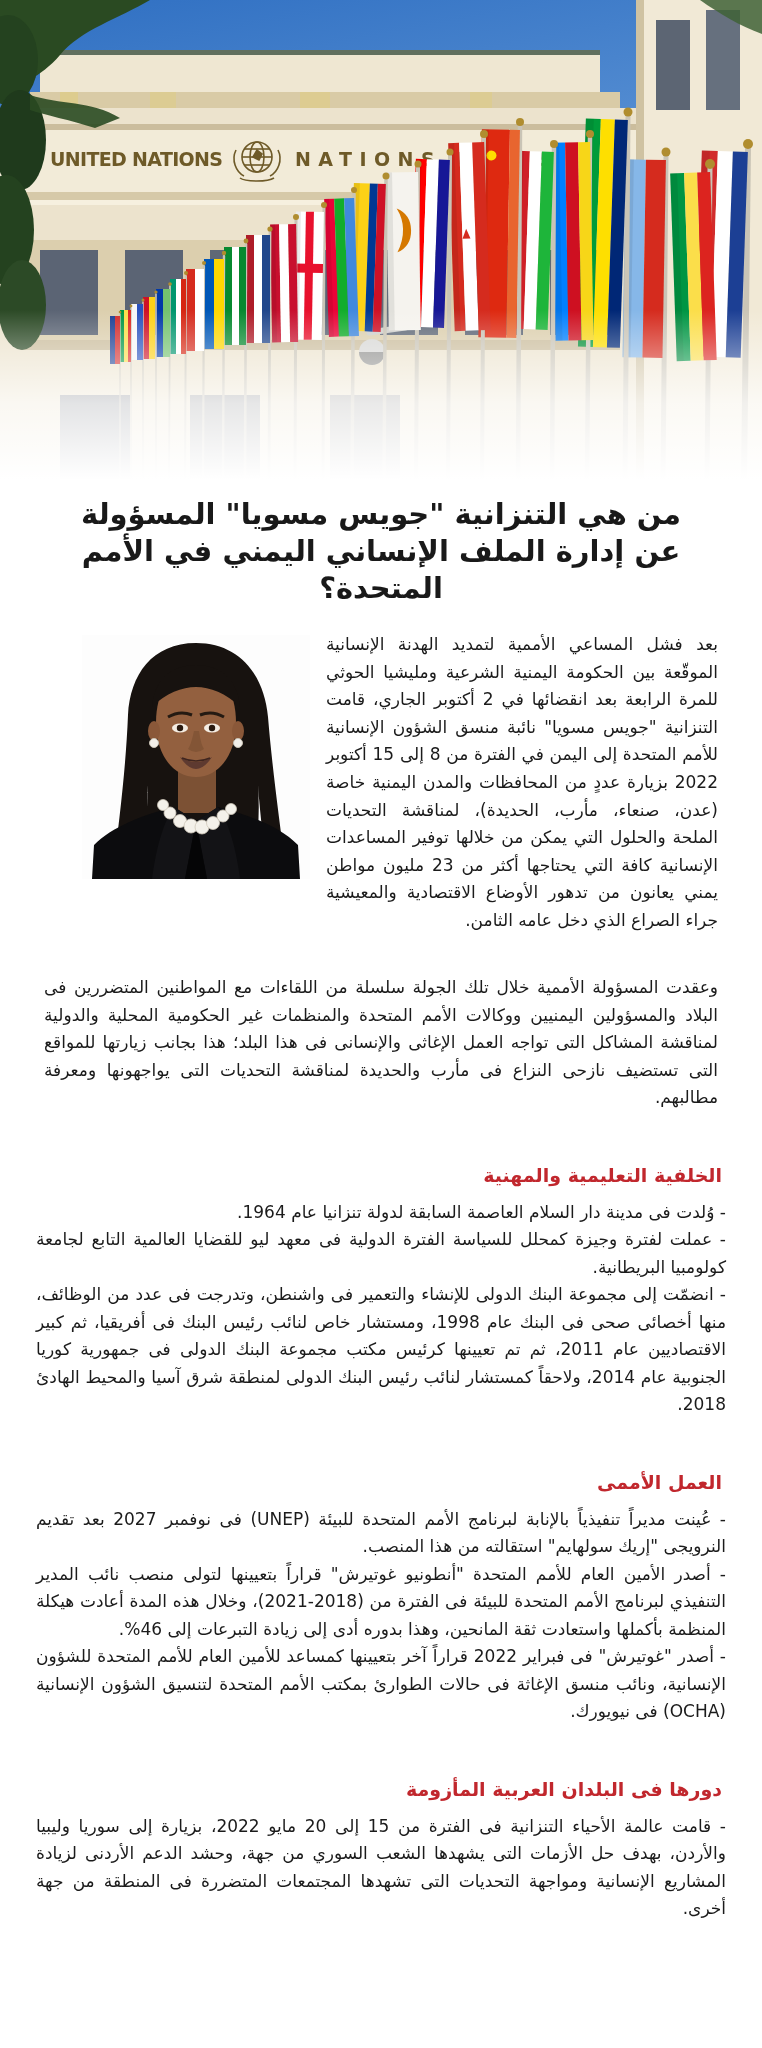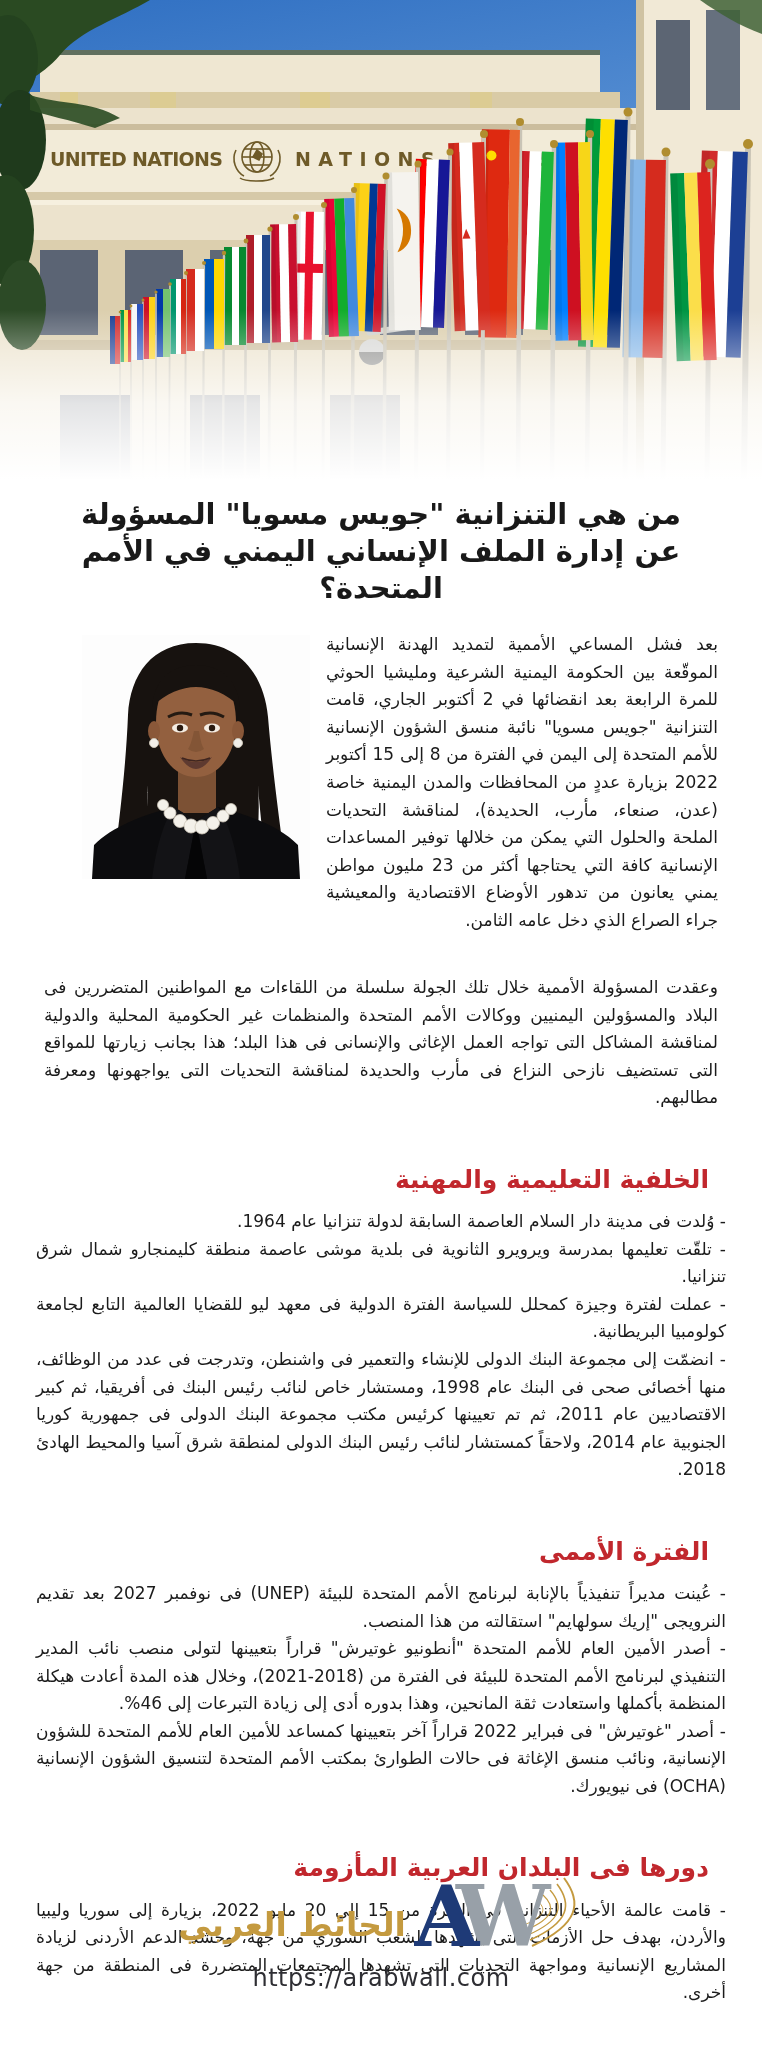--- a/index.html
+++ b/index.html
@@ -28,24 +28,24 @@
   .article p{margin:0 8px 40px;}
   .article p.li{margin:0;}
   .portrait{
     float:left;
     width:228px;
     height:244px;
     margin:4px 16px 10px 46px;
     background:#fff;
   }
   h2.sec{
-    font-size:25px;
+    font-size:19px;
     font-weight:bold;
     color:var(--heading-red,#c1272d);
-    margin:48px 17px 8px;
+    margin:48px 4px 8px;
     text-align:right;
   }
   .footer{
     position:absolute;
     left:0;right:0;
     top:1872px;
     text-align:center;
   }
   .logo-row{
     display:flex;
@@ -434,45 +434,27 @@
             <circle cx="81" cy="170" r="5.5"></circle>
         </g>
       </svg>
     </div>
 
     <p>بعد فشل المساعي الأممية لتمديد الهدنة الإنسانية الموقّعة بين الحكومة اليمنية الشرعية ومليشيا الحوثي للمرة الرابعة بعد انقضائها في 2 أكتوبر الجاري، قامت التنزانية "جويس مسويا" نائبة منسق الشؤون الإنسانية للأمم المتحدة إلى اليمن في الفترة من 8 إلى 15 أكتوبر 2022 بزيارة عددٍ من المحافظات والمدن اليمنية خاصة (عدن، صنعاء، مأرب، الحديدة)، لمناقشة التحديات الملحة والحلول التي يمكن من خلالها توفير المساعدات الإنسانية كافة التي يحتاجها أكثر من 23 مليون مواطن يمني يعانون من تدهور الأوضاع الاقتصادية والمعيشية جراء الصراع الذي دخل عامه الثامن.</p>
     <p>وعقدت المسؤولة الأممية خلال تلك الجولة سلسلة من اللقاءات مع المواطنين المتضررين فى البلاد والمسؤولين اليمنيين ووكالات الأمم المتحدة والمنظمات غير الحكومية المحلية والدولية لمناقشة المشاكل التى تواجه العمل الإغاثى والإنسانى فى هذا البلد؛ هذا بجانب زيارتها للمواقع التى تستضيف نازحى النزاع فى مأرب والحديدة لمناقشة التحديات التى يواجهونها ومعرفة مطالبهم.</p>
 
     <h2 class="sec">الخلفية التعليمية والمهنية</h2>
     <p class="li">- وُلدت فى مدينة دار السلام العاصمة السابقة لدولة تنزانيا عام 1964.</p>
-    <p class="li">- تلقّت تعليمها بمدرسة ويرويرو الثانوية فى بلدية موشى عاصمة منطقة كليمنجارو شمال شرق تنزانيا.</p>
     <p class="li">- عملت لفترة وجيزة كمحلل للسياسة الفترة الدولية فى معهد ليو للقضايا العالمية التابع لجامعة كولومبيا البريطانية.</p>
     <p class="li">- انضمّت إلى مجموعة البنك الدولى للإنشاء والتعمير فى واشنطن، وتدرجت فى عدد من الوظائف، منها أخصائى صحى فى البنك عام 1998، ومستشار خاص لنائب رئيس البنك فى أفريقيا، ثم كبير الاقتصاديين عام 2011، ثم تم تعيينها كرئيس مكتب مجموعة البنك الدولى فى جمهورية كوريا الجنوبية عام 2014، ولاحقاً كمستشار لنائب رئيس البنك الدولى لمنطقة شرق آسيا والمحيط الهادئ 2018.</p>
 
-    <h2 class="sec">الفترة الأممى</h2>
+    <h2 class="sec">العمل الأممى</h2>
     <p class="li">- عُينت مديراً تنفيذياً بالإنابة لبرنامج الأمم المتحدة للبيئة (UNEP) فى نوفمبر 2027 بعد تقديم النرويجى "إريك سولهايم" استقالته من هذا المنصب.</p>
     <p class="li">- أصدر الأمين العام للأمم المتحدة "أنطونيو غوتيرش" قراراً بتعيينها لتولى منصب نائب المدير التنفيذي لبرنامج الأمم المتحدة للبيئة فى الفترة من (2018-2021)، وخلال هذه المدة أعادت هيكلة المنظمة بأكملها واستعادت ثقة المانحين، وهذا بدوره أدى إلى زيادة التبرعات إلى 46%.</p>
     <p class="li">- أصدر "غوتيرش" فى فبراير 2022 قراراً آخر بتعيينها كمساعد للأمين العام للأمم المتحدة للشؤون الإنسانية، ونائب منسق الإغاثة فى حالات الطوارئ بمكتب الأمم المتحدة لتنسيق الشؤون الإنسانية (OCHA) فى نيويورك.</p>
 
     <h2 class="sec">دورها فى البلدان العربية المأزومة</h2>
     <p class="li">- قامت عالمة الأحياء التنزانية فى الفترة من 15 إلى 20 مايو 2022، بزيارة إلى سوريا وليبيا والأردن، بهدف حل الأزمات التى يشهدها الشعب السوري من جهة، وحشد الدعم الأردنى لزيادة المشاريع الإنسانية ومواجهة التحديات التى تشهدها المجتمعات المتضررة فى المنطقة من جهة أخرى.</p>
 
   </div>
 
-  <div class="footer">
-    <div class="logo-row">
-      <span class="site-name">الحائط العربي</span>
-      <svg width="170" height="80" viewBox="0 0 170 80" xmlns="http://www.w3.org/2000/svg">
-        <g fill="none" style="stroke:var(--logo-gold,#c49a3f)">
-          <path d="M150,6 C168,30 166,52 118,74" stroke-width="2"></path>
-          <path d="M143,12 C158,32 156,50 116,68" stroke-width="1.6"></path>
-          <path d="M136,18 C150,34 148,48 114,63" stroke-width="1.3"></path>
-          <path d="M129,23 C142,35 140,46 112,58" stroke-width="1.1"></path>
-          <path d="M122,28 C133,36 132,44 110,53" stroke-width="0.9"></path>
-        </g>
-        <text x="42" y="74" font-family="DejaVu Serif, serif" font-size="84" font-weight="bold" style="fill:var(--logo-gray,#98a0a8)">W</text>
-        <text x="0" y="74" font-family="DejaVu Serif, serif" font-size="84" font-weight="bold" style="fill:var(--logo-navy,#1e3a77)">A</text>
-      </svg>
-    </div>
-    <div class="site-url">https://arabwall.com</div>
-  </div>
 
 </div>
 
 </body></html>

